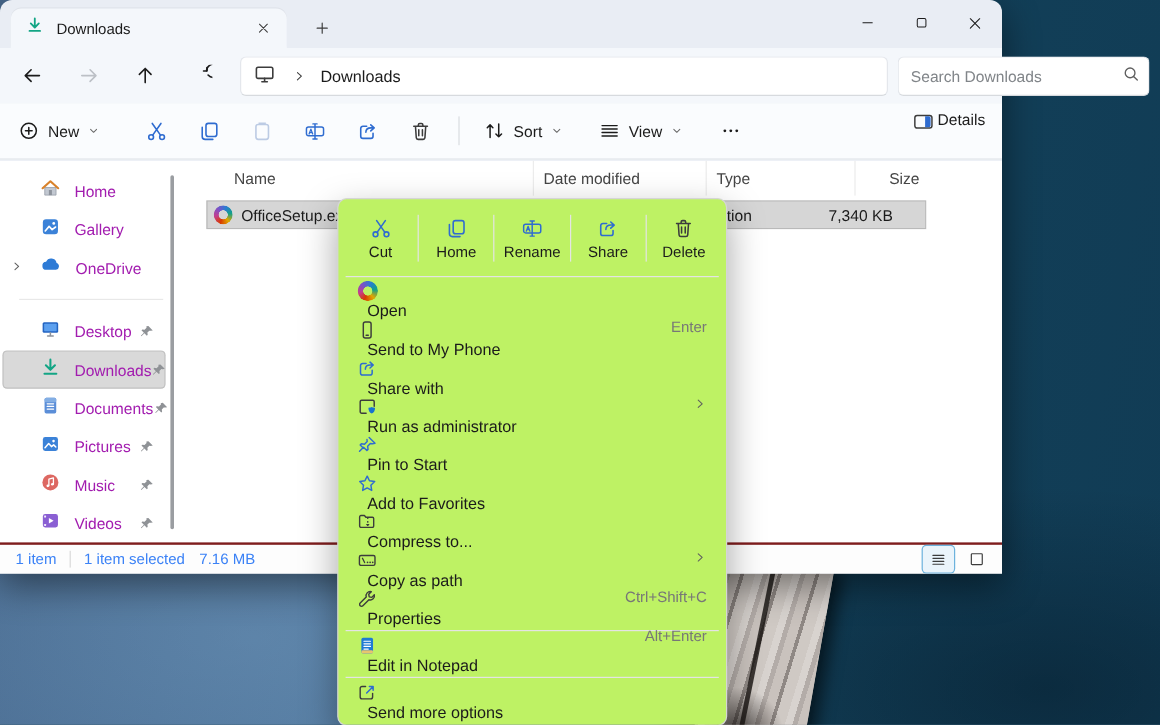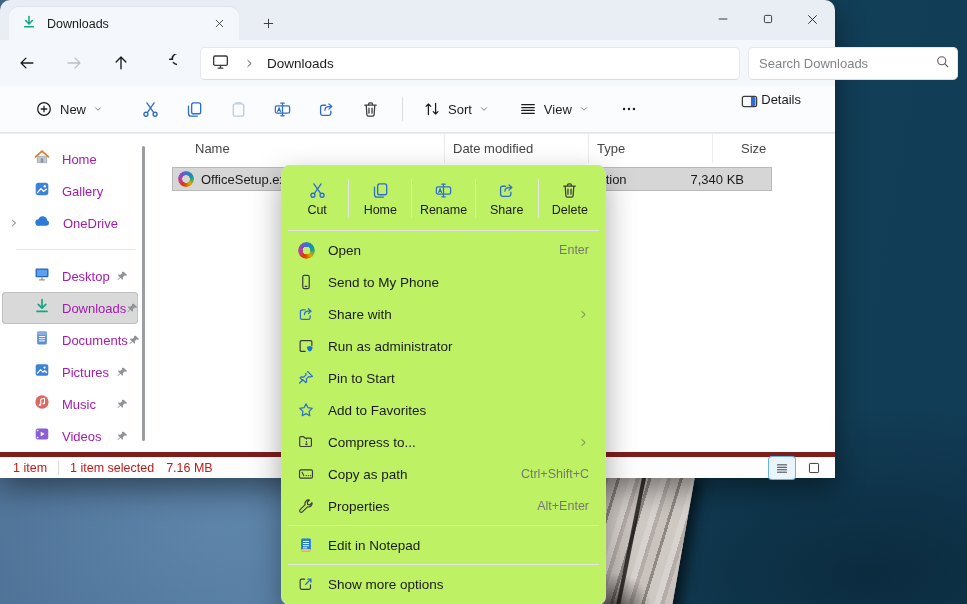--- a/index.html
+++ b/index.html
@@ -43,21 +43,21 @@
   .nav-btn { width:38px; height:36px; display:flex; align-items:center; justify-content:center; border-radius:5px; margin-right:9px; }
   .addressbar { position:absolute; left:200px; top:7px; width:540px; height:33px; background:#fff;
       border:1px solid #e4e7ec; border-bottom-color:#d7dade; border-radius:5px; display:flex; align-items:center; padding:0 10px; }
   .addr-loc { font-size:13.5px; color:#1b1b1b; margin-left:12px; }
   .searchbar { position:absolute; left:748px; top:7px; width:210px; height:33px; background:#fff;
       border:1px solid #e4e7ec; border-bottom-color:#d7dade; border-radius:5px; display:flex; align-items:center; padding:0 10px; }
   .searchbar input { border:none; outline:none; flex:1; font-size:13px; color:#1b1b1b; font-family:inherit; background:transparent; }
   .searchbar input::placeholder { color:#818589; }
 
   
-  .toolbar { height:47px; background:#fafcfe; border-bottom:1px solid #e2e5e9; display:flex; align-items:center; padding:0 24px; }
+  .toolbar { height:47px; background:#fafcfe; border-bottom:1px solid #e2e5e9; display:flex; align-items:center; padding:0 4px; }
   .tb-new { display:flex; align-items:center; gap:7px; height:34px; padding:0 11px; border-radius:5px; }
   .tb-new-label { font-size:13px; color:#1b1b1b; }
   .tb-btn { width:44px; height:34px; display:flex; align-items:center; justify-content:center; border-radius:5px; }
   .tb-group { display:flex; align-items:center; margin-left:14px; }
   .tb-sep { width:1px; height:24px; background:#d9dce0; margin:0 10px; }
   .tb-labeled { display:flex; align-items:center; gap:7px; height:34px; padding:0 10px; border-radius:5px; }
   .tb-label { font-size:13px; color:#1b1b1b; }
   .tb-details { margin-left:auto; display:flex; align-items:flex-start; gap:2px; height:34px; padding:0 10px; border-radius:5px; }
 
   
@@ -77,42 +77,42 @@
   .lh.bordered { border-left:1px solid #ececec; }
   .lh-size { padding-left:28px; }
   .file-row { position:absolute; left:20px; top:33px; width:600px; height:24px; background:#d6d6d6;
       box-shadow:inset 0 0 0 1px #b9b9b9; display:grid; grid-template-columns:237px 144px 124px 75px; align-items:center; }
   .fr-name { display:flex; align-items:center; gap:7px; padding-left:6px; font-size:13px; color:#1b1b1b; }
   .fr-type { font-size:13px; color:#1b1b1b; padding-left:10px; }
   .fr-size { font-size:13px; color:#1b1b1b; text-align:right; padding-right:8px; }
 
   
   .statusbar { position:absolute; left:0; top:452px; right:0; height:26px; background:#fdfdfd;
-      border-top:5px solid #7f1d1d; display:flex; align-items:center; font-size:12.5px; color:#b91c1c; }
+      border-top:2px solid #7f1d1d; display:flex; align-items:center; font-size:12.5px; color:#3b82f6; }
   .sb-count { margin-left:13px; }
   .sb-vline { width:1px; height:14px; background:#d9d9d9; margin:0 11px; }
   .sb-size { margin-left:12px; }
   .sb-views { margin-left:auto; margin-right:8px; display:flex; gap:6px; }
   .sb-view { width:26px; height:22px; display:flex; align-items:center; justify-content:center; border-radius:3px; }
   .sb-view.selected { background:#eaf4fb; box-shadow:0 0 0 1px #6cb2dd; }
 
   
   .office-swirl { width:16px; height:16px; border-radius:50%; display:inline-block;
       background:conic-gradient(from 200deg, #d83b01, #c43e8f, #7b52c7, #2b7cd3, #12a08a, #e0a800, #d83b01);
       -webkit-mask:radial-gradient(circle, transparent 0 3.6px, #000 4px); mask:radial-gradient(circle, transparent 0 3.6px, #000 4px); }
 
   
   .context-menu { position:absolute; left:281px; top:165px; width:325px; background:#bef264;
       border:1px solid #d5d5d5; border-radius:8px; box-shadow:0 12px 30px rgba(0,0,0,.35); padding:4px; z-index:20; }
   .qa-row { height:57px; display:flex; align-items:stretch; }
   .qa { flex:1; display:flex; flex-direction:column; align-items:center; justify-content:center; gap:3px; border-radius:5px; }
   .qa-label { font-size:12.5px; color:#1b1b1b; }
   .qa-sep { width:1px; background:#e4e4e4; margin:9px 0; }
   .menu-div { height:1px; background:#e4e4e4; margin:3px 2px; }
-  .mi { height:32px; display:flex; align-items:center; padding:0 12px 0 9px; border-radius:5px; }
+  .mi { height:32px; display:flex; align-items:flex-start; padding:0 12px 0 9px; border-radius:5px;flex-direction:column; }
   .mi-icon { width:22px; display:flex; justify-content:center; }
   .mi-label { font-size:13.5px; color:#1b1b1b; margin-left:11px; }
   .mi-shortcut { margin-left:auto; font-size:12.5px; color:#777; }
   .mi-sub { margin-left:auto; display:flex; }
 </style>
 </head>
 <body>
 
 <div class="desktop">
   <div class="haze"></div>
@@ -620,15 +620,15 @@
 
   <div class="menu-div"></div>
 
   <div class="mi">
     <span class="mi-icon">
         <svg width="18" height="18" viewBox="0 0 20 20">
           <path d="M8.5 4.5H5.2A1.7 1.7 0 0 0 3.5 6.2v8.1A1.7 1.7 0 0 0 5.2 16h8.1a1.7 1.7 0 0 0 1.7-1.7v-3.4" fill="none" stroke="#3c3c3c" stroke-width="1.3" stroke-linecap="round"></path>
           <path d="M9.5 10.5 L15.5 4.5 M15.5 8V4.5H12" fill="none" stroke="#2f6cd0" stroke-width="1.4" stroke-linecap="round" stroke-linejoin="round"></path>
         </svg>
       </span>
-    <span class="mi-label">Show more options</span>
+    <span class="mi-label">Send more options</span>
   </div>
 </div>
 
 </body></html>

